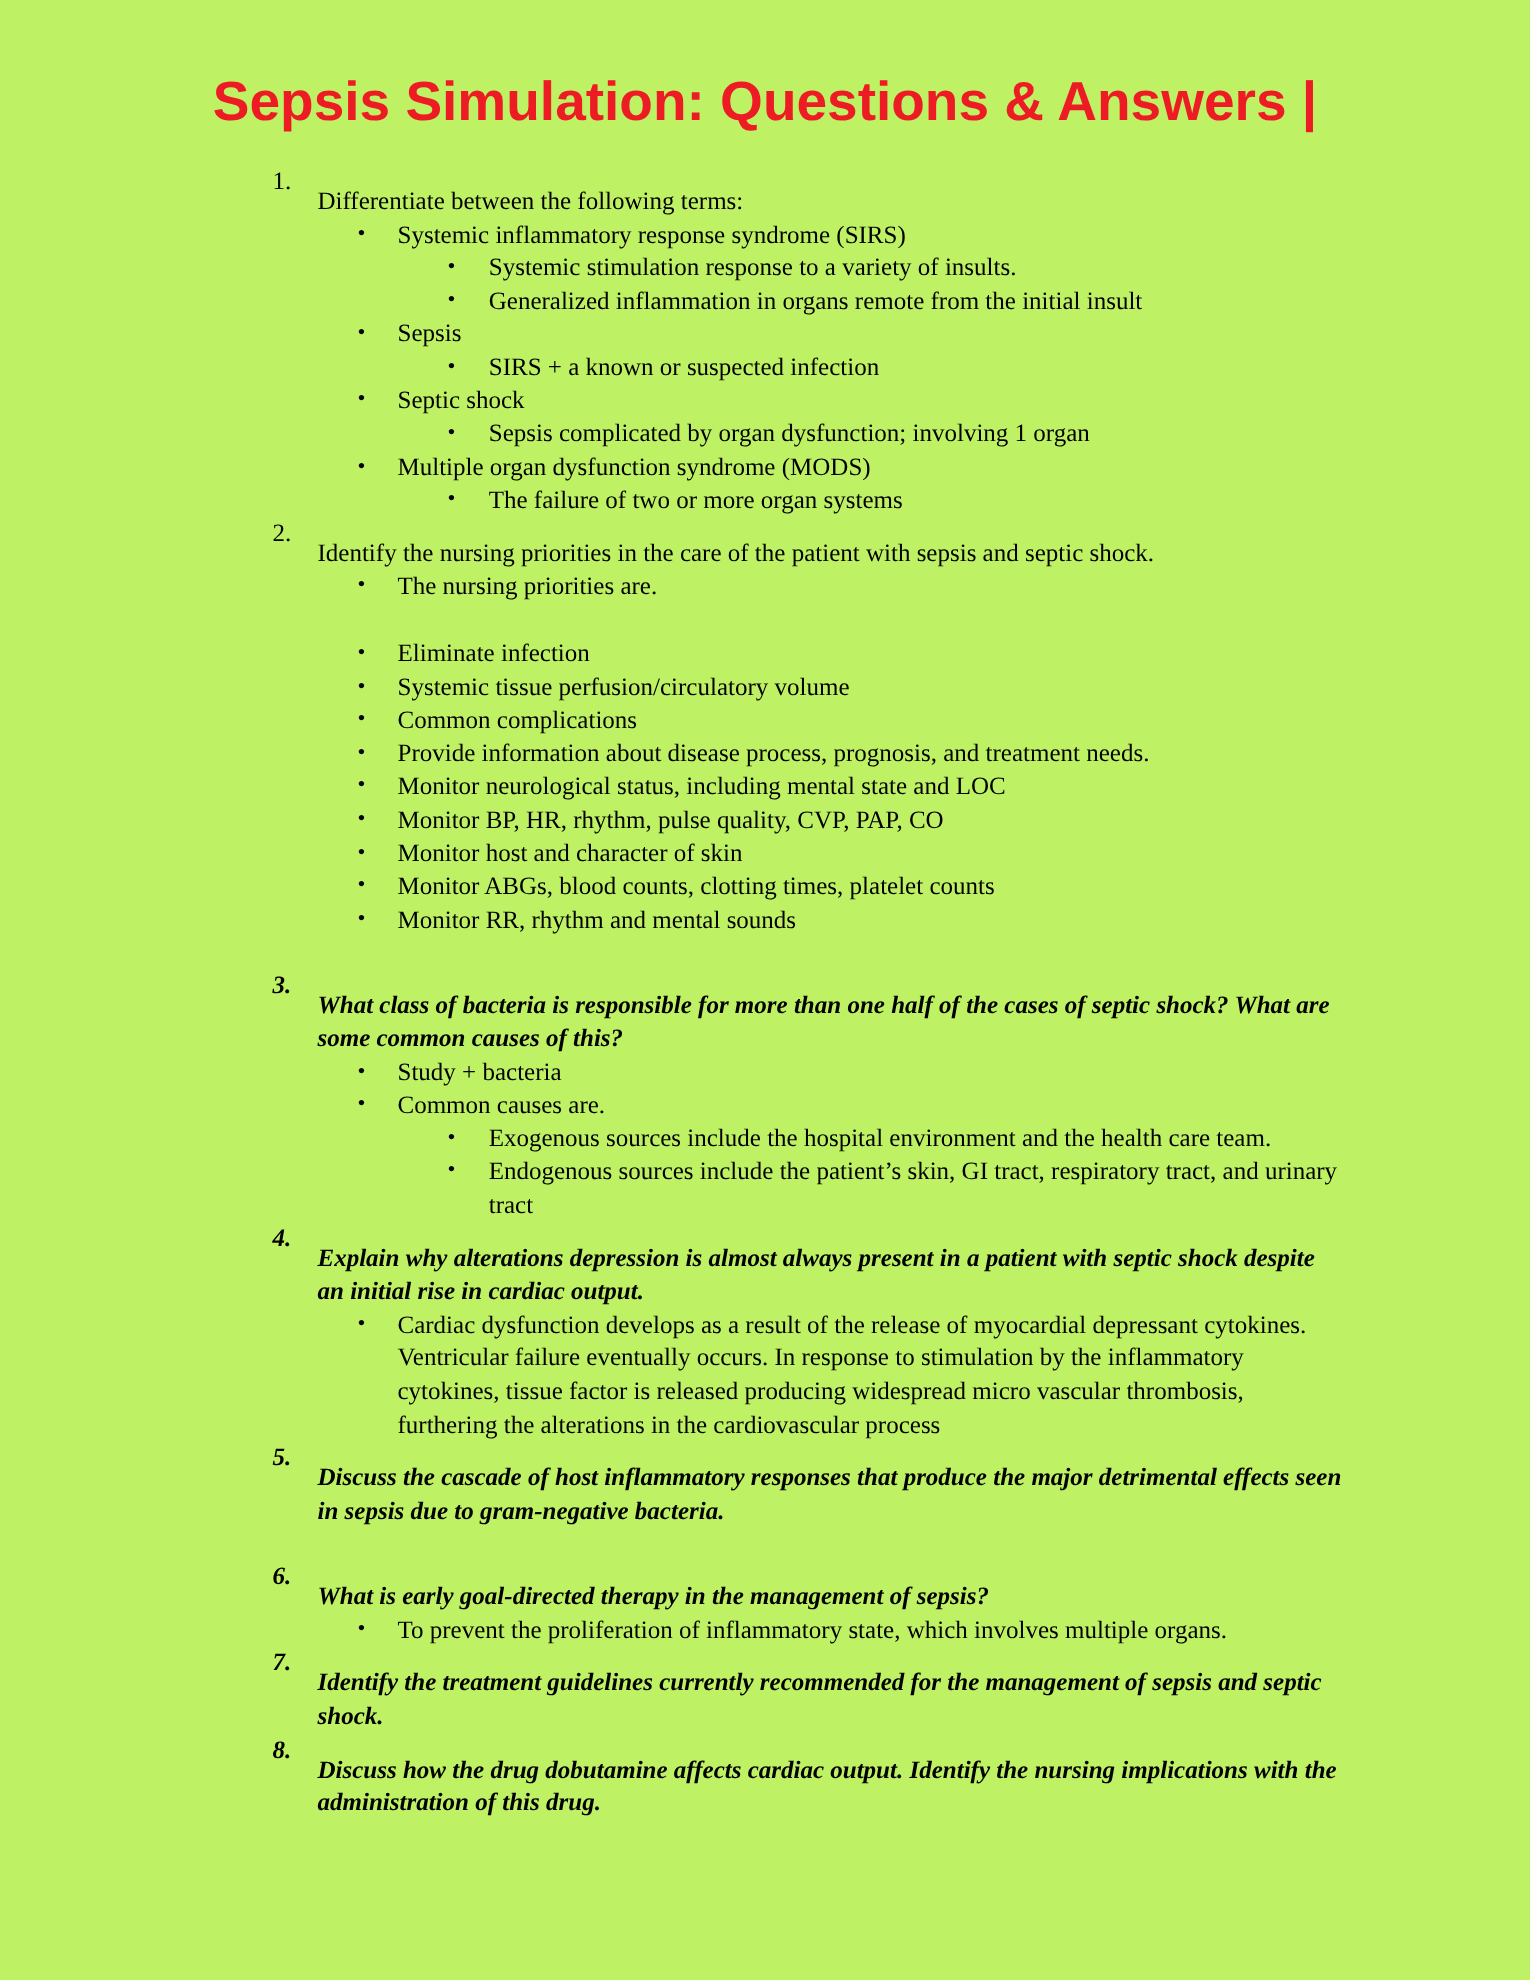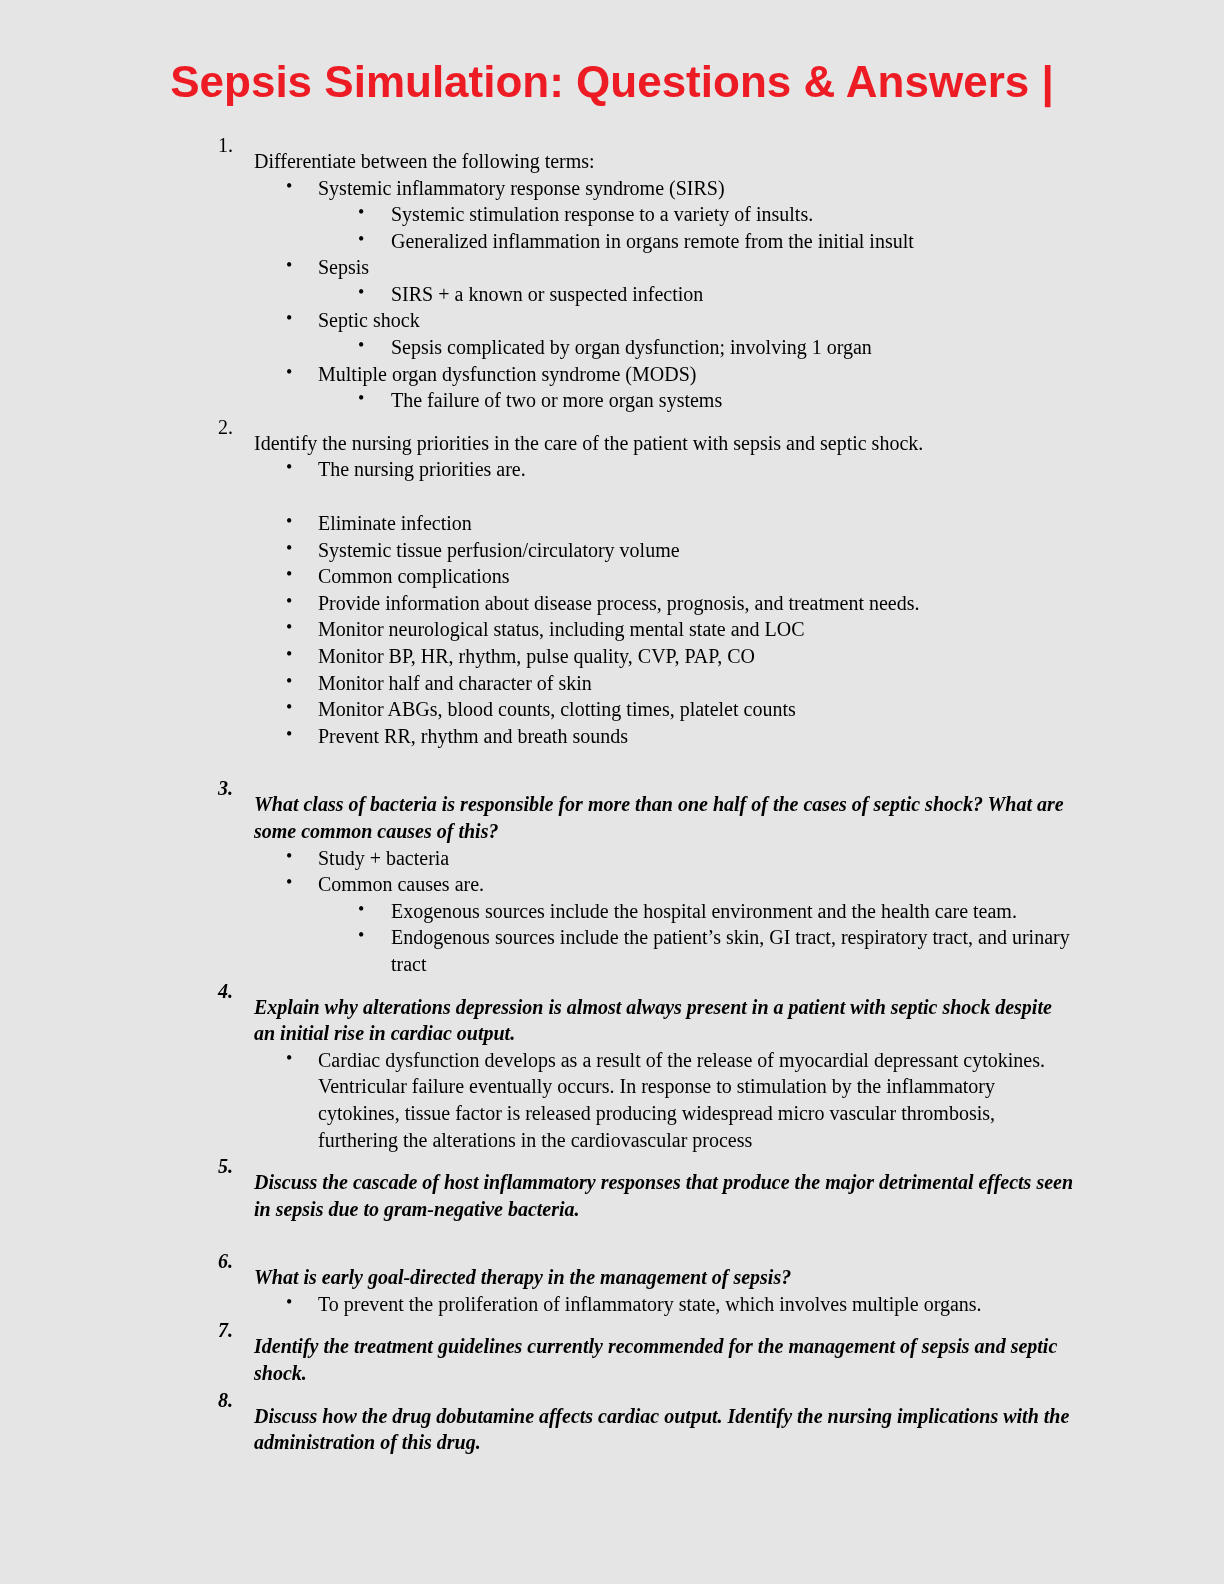--- a/index.html
+++ b/index.html
@@ -43,21 +43,21 @@
   .b1 { margin-left: 68px; }
   .b2 { margin-left: 140px; }
   .b1 .bm { flex: 0 0 32px; font-size: 18px; }
   .b2 .bm { flex: 0 0 33px; font-size: 18px; }
   .b1.gap, .b2.gap { margin-top: 27px; }
   .btext { flex: 1; }
 </style>
 </head>
 <body>
 
-<div class="page" style="background: #e5e5e5;">
+<div class="page" style="background: #bef264;">
   <h1 class="title" style="color: rgb(237, 28, 36);">
     <span class="tline">Sepsis Simulation: Questions &amp; Answers |</span>
   </h1>
   <div class="content" style="color: rgb(0, 0, 0);">
       <div class="item">
         <span class="num">1.</span>
         <div class="itext">Differentiate between the following terms:</div>
       </div>
       <div class="b1">
         <span class="bm">•</span>
@@ -122,29 +122,29 @@
       <div class="b1">
         <span class="bm">•</span>
         <div class="btext">Monitor neurological status, including mental state and LOC</div>
       </div>
       <div class="b1">
         <span class="bm">•</span>
         <div class="btext">Monitor BP, HR, rhythm, pulse quality, CVP, PAP, CO</div>
       </div>
       <div class="b1">
         <span class="bm">•</span>
-        <div class="btext">Monitor half and character of skin</div>
+        <div class="btext">Monitor host and character of skin</div>
       </div>
       <div class="b1">
         <span class="bm">•</span>
         <div class="btext">Monitor ABGs, blood counts, clotting times, platelet counts</div>
       </div>
       <div class="b1">
         <span class="bm">•</span>
-        <div class="btext">Prevent RR, rhythm and breath sounds</div>
+        <div class="btext">Monitor RR, rhythm and mental sounds</div>
       </div>
       <div class="item bold-italic gap">
         <span class="num">3.</span>
         <div class="itext">What class of bacteria is responsible for more than one half of the cases of septic shock? What are some common causes of this?</div>
       </div>
       <div class="b1">
         <span class="bm">•</span>
         <div class="btext">Study + bacteria</div>
       </div>
       <div class="b1">

